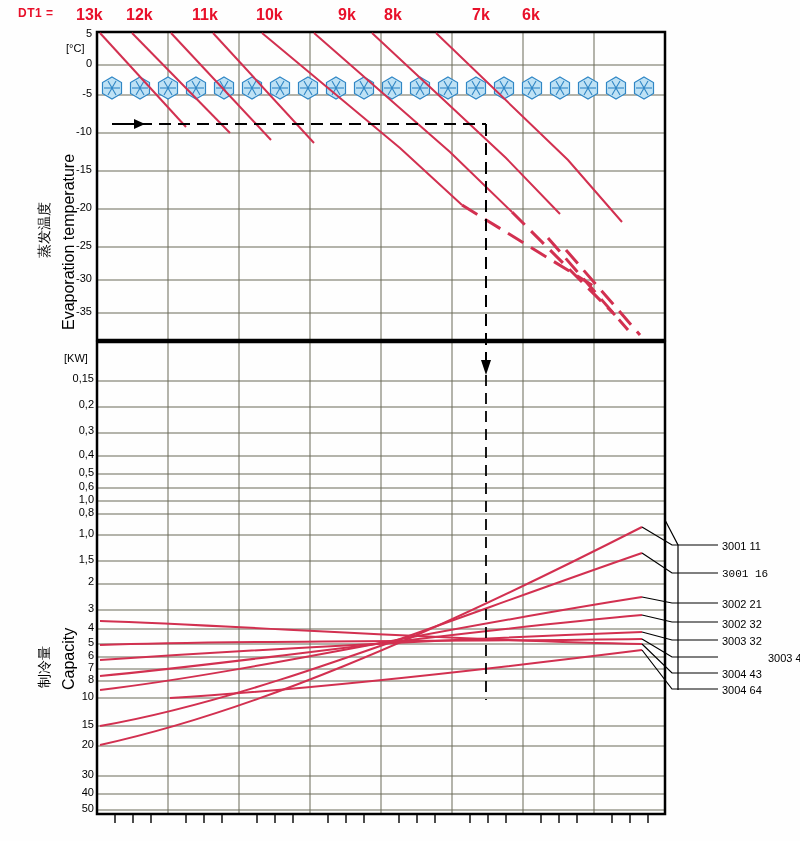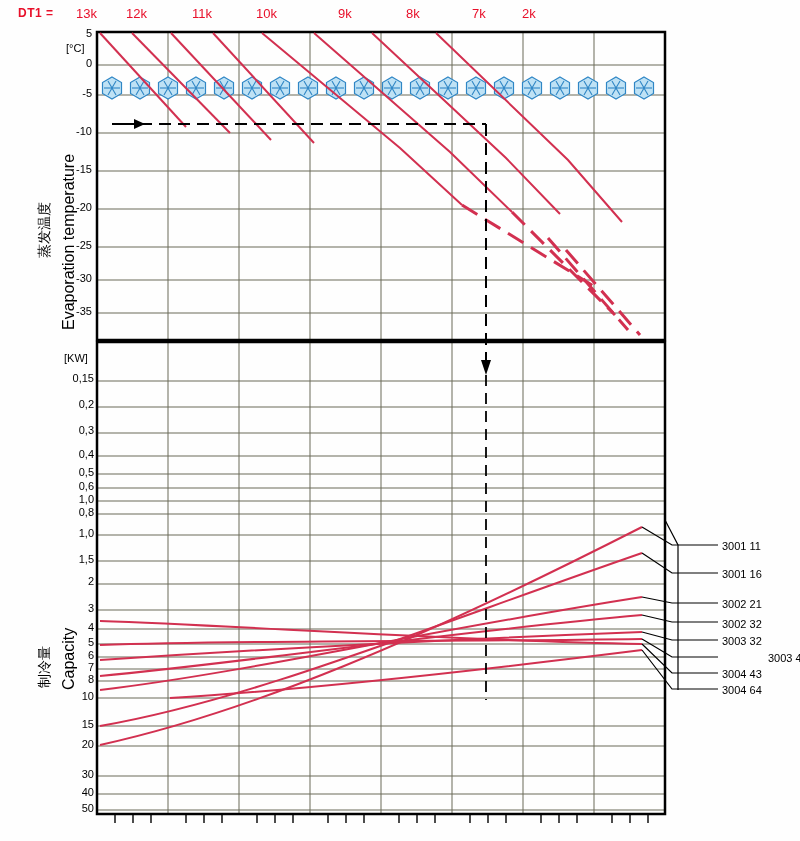--- a/index.html
+++ b/index.html
@@ -1,20 +1,20 @@
 <!DOCTYPE html>
 <html><head>
 <meta charset="utf-8">
 <style>
   html,body{margin:0;padding:0;background:#fefefe;}
   body{width:800px;height:841px;font-family:"Liberation Sans",sans-serif;position:relative;overflow:hidden;}
   #stage{position:absolute;left:0;top:0;width:800px;height:841px;}
 
   .dt1-label{position:absolute;left:18px;top:6px;font-size:12px;font-weight:bold;color:#e8102a;letter-spacing:0.5px;}
-  .dt-tick{position:absolute;top:6px;font-size:13px;font-weight:normal;color:#e8102a;}
+  .dt-tick{position:absolute;top:6px;font-size:16px;font-weight:bold;color:#e8102a;}
 
   .axis-label{position:absolute;color:#000;font-weight:normal;}
   .rot{transform-origin:0 0;transform:rotate(-90deg);white-space:nowrap;}
 
   .unit{position:absolute;font-size:11px;color:#000;}
   .ylab{position:absolute;font-size:11px;color:#000;text-align:right;}
 
   .legend-item{position:absolute;font-size:11px;color:#000;white-space:nowrap;}
 
   svg{position:absolute;left:0;top:0;}
@@ -23,23 +23,23 @@
 <body>
 
 <div id="stage">
 
   <div class="dt1-label">DT1 =</div>
   <div class="dt-tick" style="left:76px;">13k</div>
   <div class="dt-tick" style="left:126px;text-align:center;">12k</div>
   <div class="dt-tick" style="left:192px;">11k</div>
   <div class="dt-tick" style="left:256px;">10k</div>
   <div class="dt-tick" style="left:338px;">9k</div>
-  <div class="dt-tick" style="left:406px;text-align:center;">8k</div>
+  <div class="dt-tick" style="left:384px;text-align:center;">8k</div>
   <div class="dt-tick" style="left:472px;">7k</div>
-  <div class="dt-tick" style="left:522px;">2k</div>
+  <div class="dt-tick" style="left:522px;">6k</div>
 
   <div class="axis-label rot" style="left:36px;top:258px;font-size:14px;">蒸发温度</div>
   <div class="axis-label rot" style="left:60px;top:330px;font-size:16px;">Evaporation temperature</div>
 
   <div class="axis-label rot" style="left:36px;top:688px;font-size:14px;">制冷量</div>
   <div class="axis-label rot" style="left:60px;top:690px;font-size:16px;">Capacity</div>
 
   <div class="unit" style="left:66px;top:42px;">[°C]</div>
   <div class="unit" style="left:64px;top:352px;">[KW]</div>
 
@@ -71,21 +71,21 @@
   <div class="ylab" style="left:52px;top:661px;width:42px;">7</div>
   <div class="ylab" style="left:52px;top:673px;width:42px;">8</div>
   <div class="ylab" style="left:52px;top:690px;width:42px;">10</div>
   <div class="ylab" style="left:52px;top:718px;width:42px;">15</div>
   <div class="ylab" style="left:52px;top:738px;width:42px;text-align:right;">20</div>
   <div class="ylab" style="left:52px;top:768px;width:42px;">30</div>
   <div class="ylab" style="left:52px;top:786px;width:42px;">40</div>
   <div class="ylab" style="left:52px;top:802px;width:42px;">50</div>
 
   <div class="legend-item" style="left:722px;top:540px;">3001 11</div>
-  <div class="legend-item" style="left:722px;top:568px;">3001 16</div>
+  <div class="legend-item" style="left:722px;top:568px;font-family:Liberation Mono, monospace;">3001 16</div>
   <div class="legend-item" style="left:722px;top:598px;">3002 21</div>
   <div class="legend-item" style="left:722px;top:618px;">3002 32</div>
   <div class="legend-item" style="left:722px;top:635px;">3003 32</div>
   <div class="legend-item" style="left:736px;top:652px;margin-left:32px;">3003 48</div>
   <div class="legend-item" style="left:722px;top:668px;">3004 43</div>
   <div class="legend-item" style="left:722px;top:684px;">3004 64</div>
 
   <svg width="800" height="841" viewBox="0 0 800 841">
     <defs>
       <clipPath id="clipTop">

